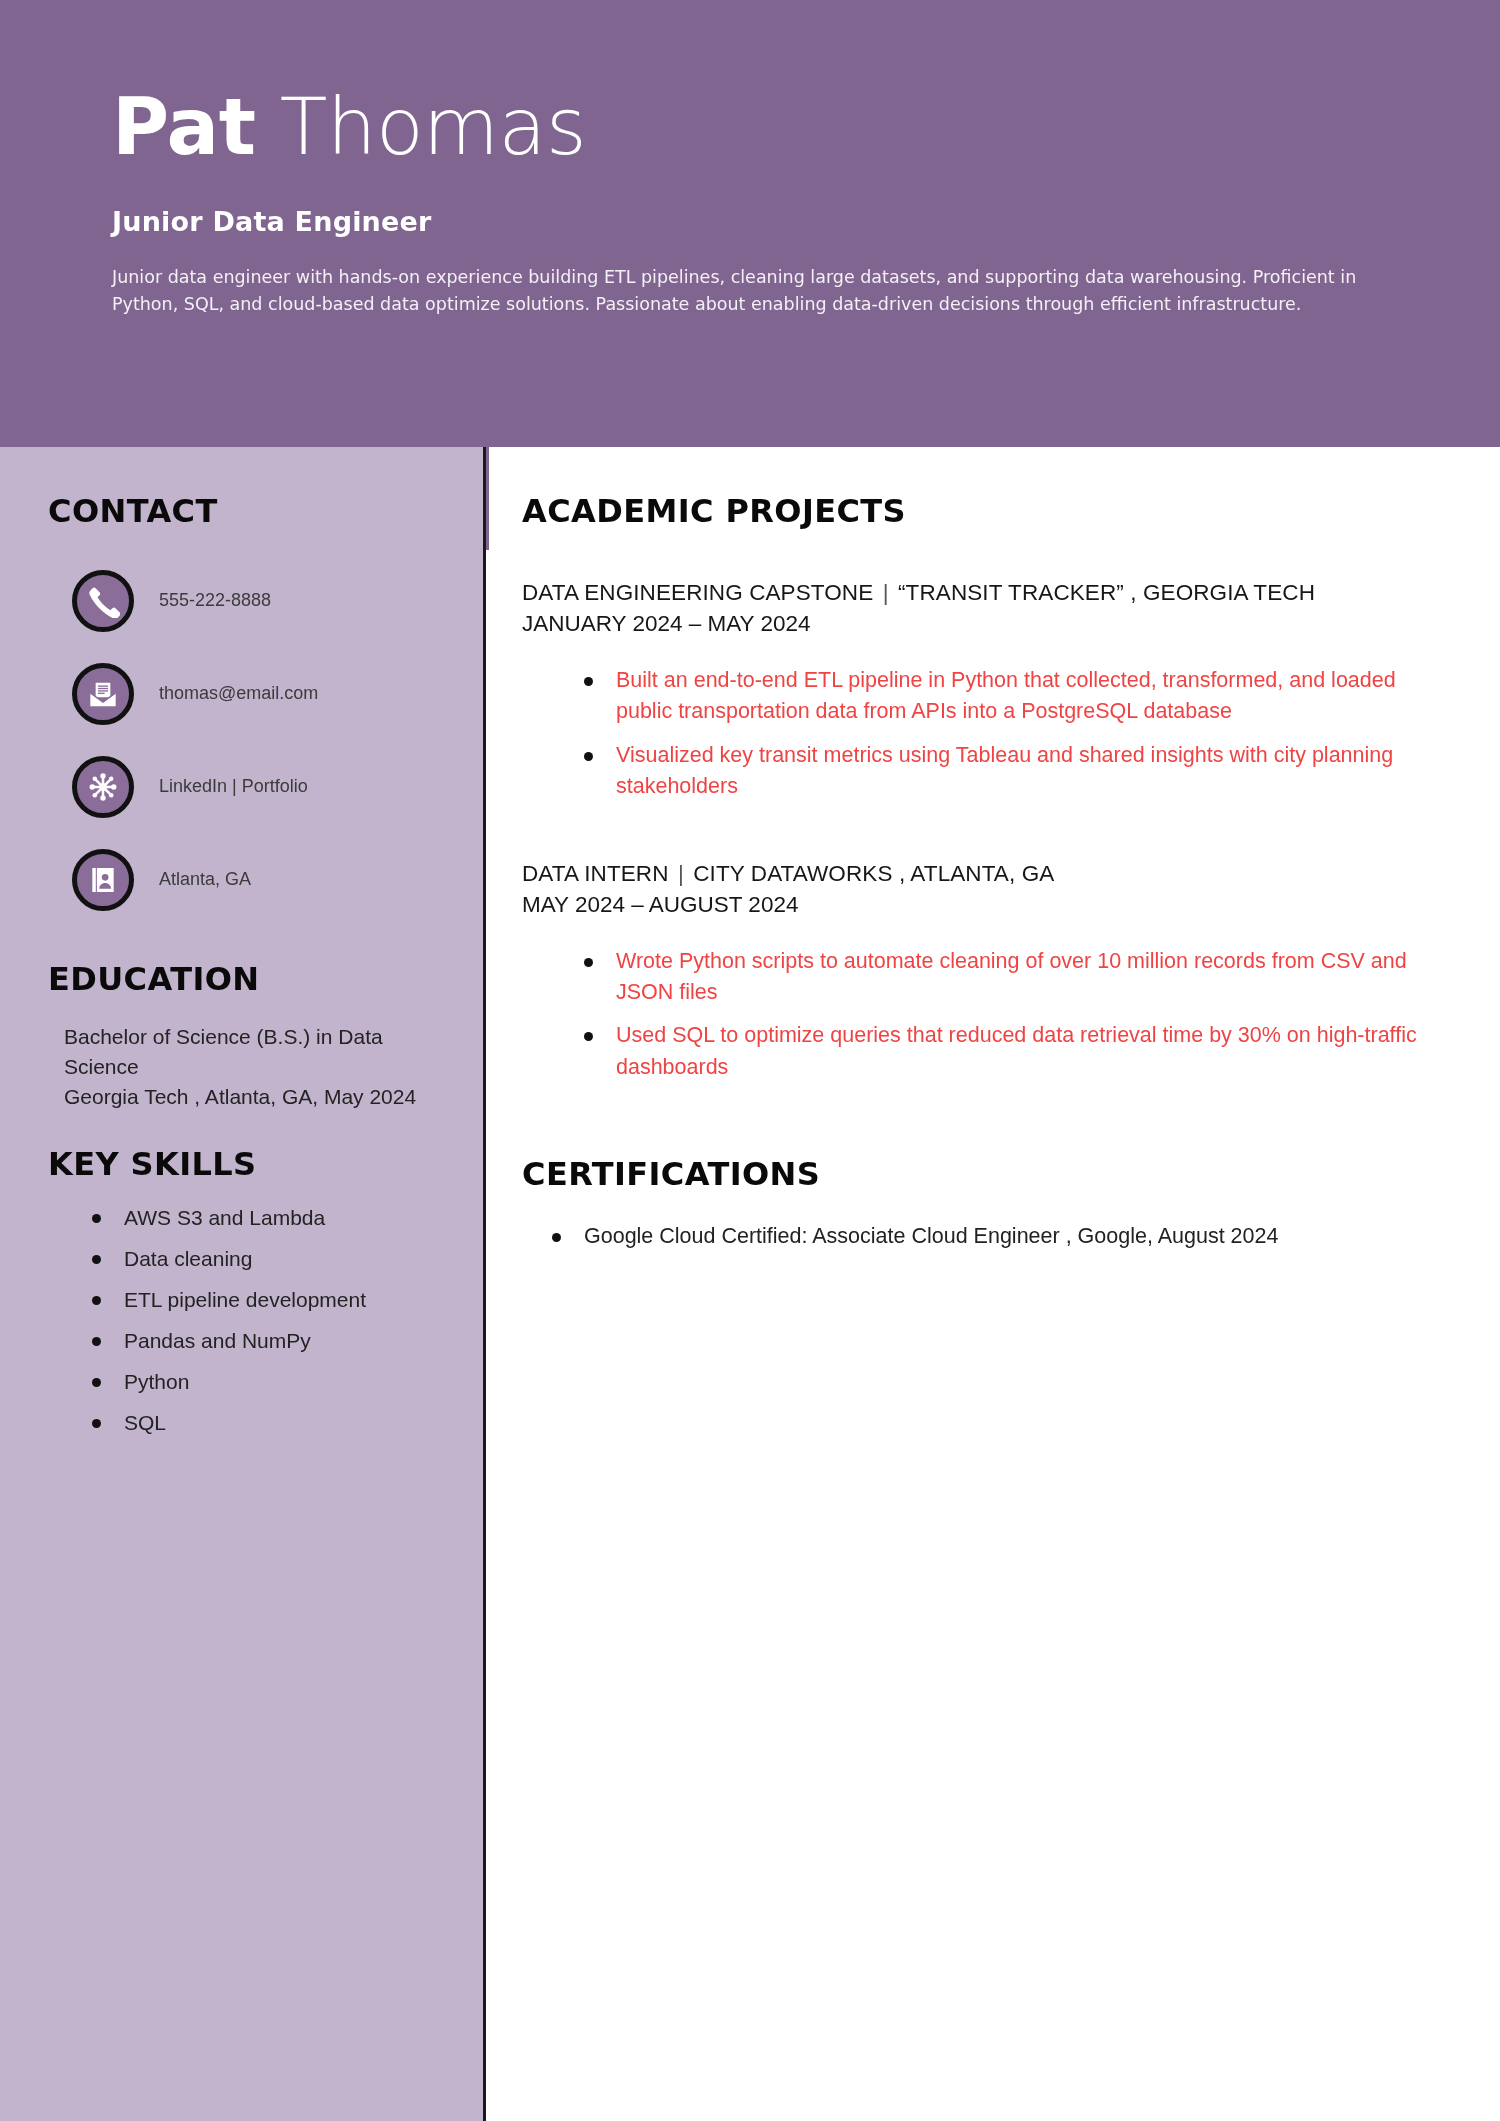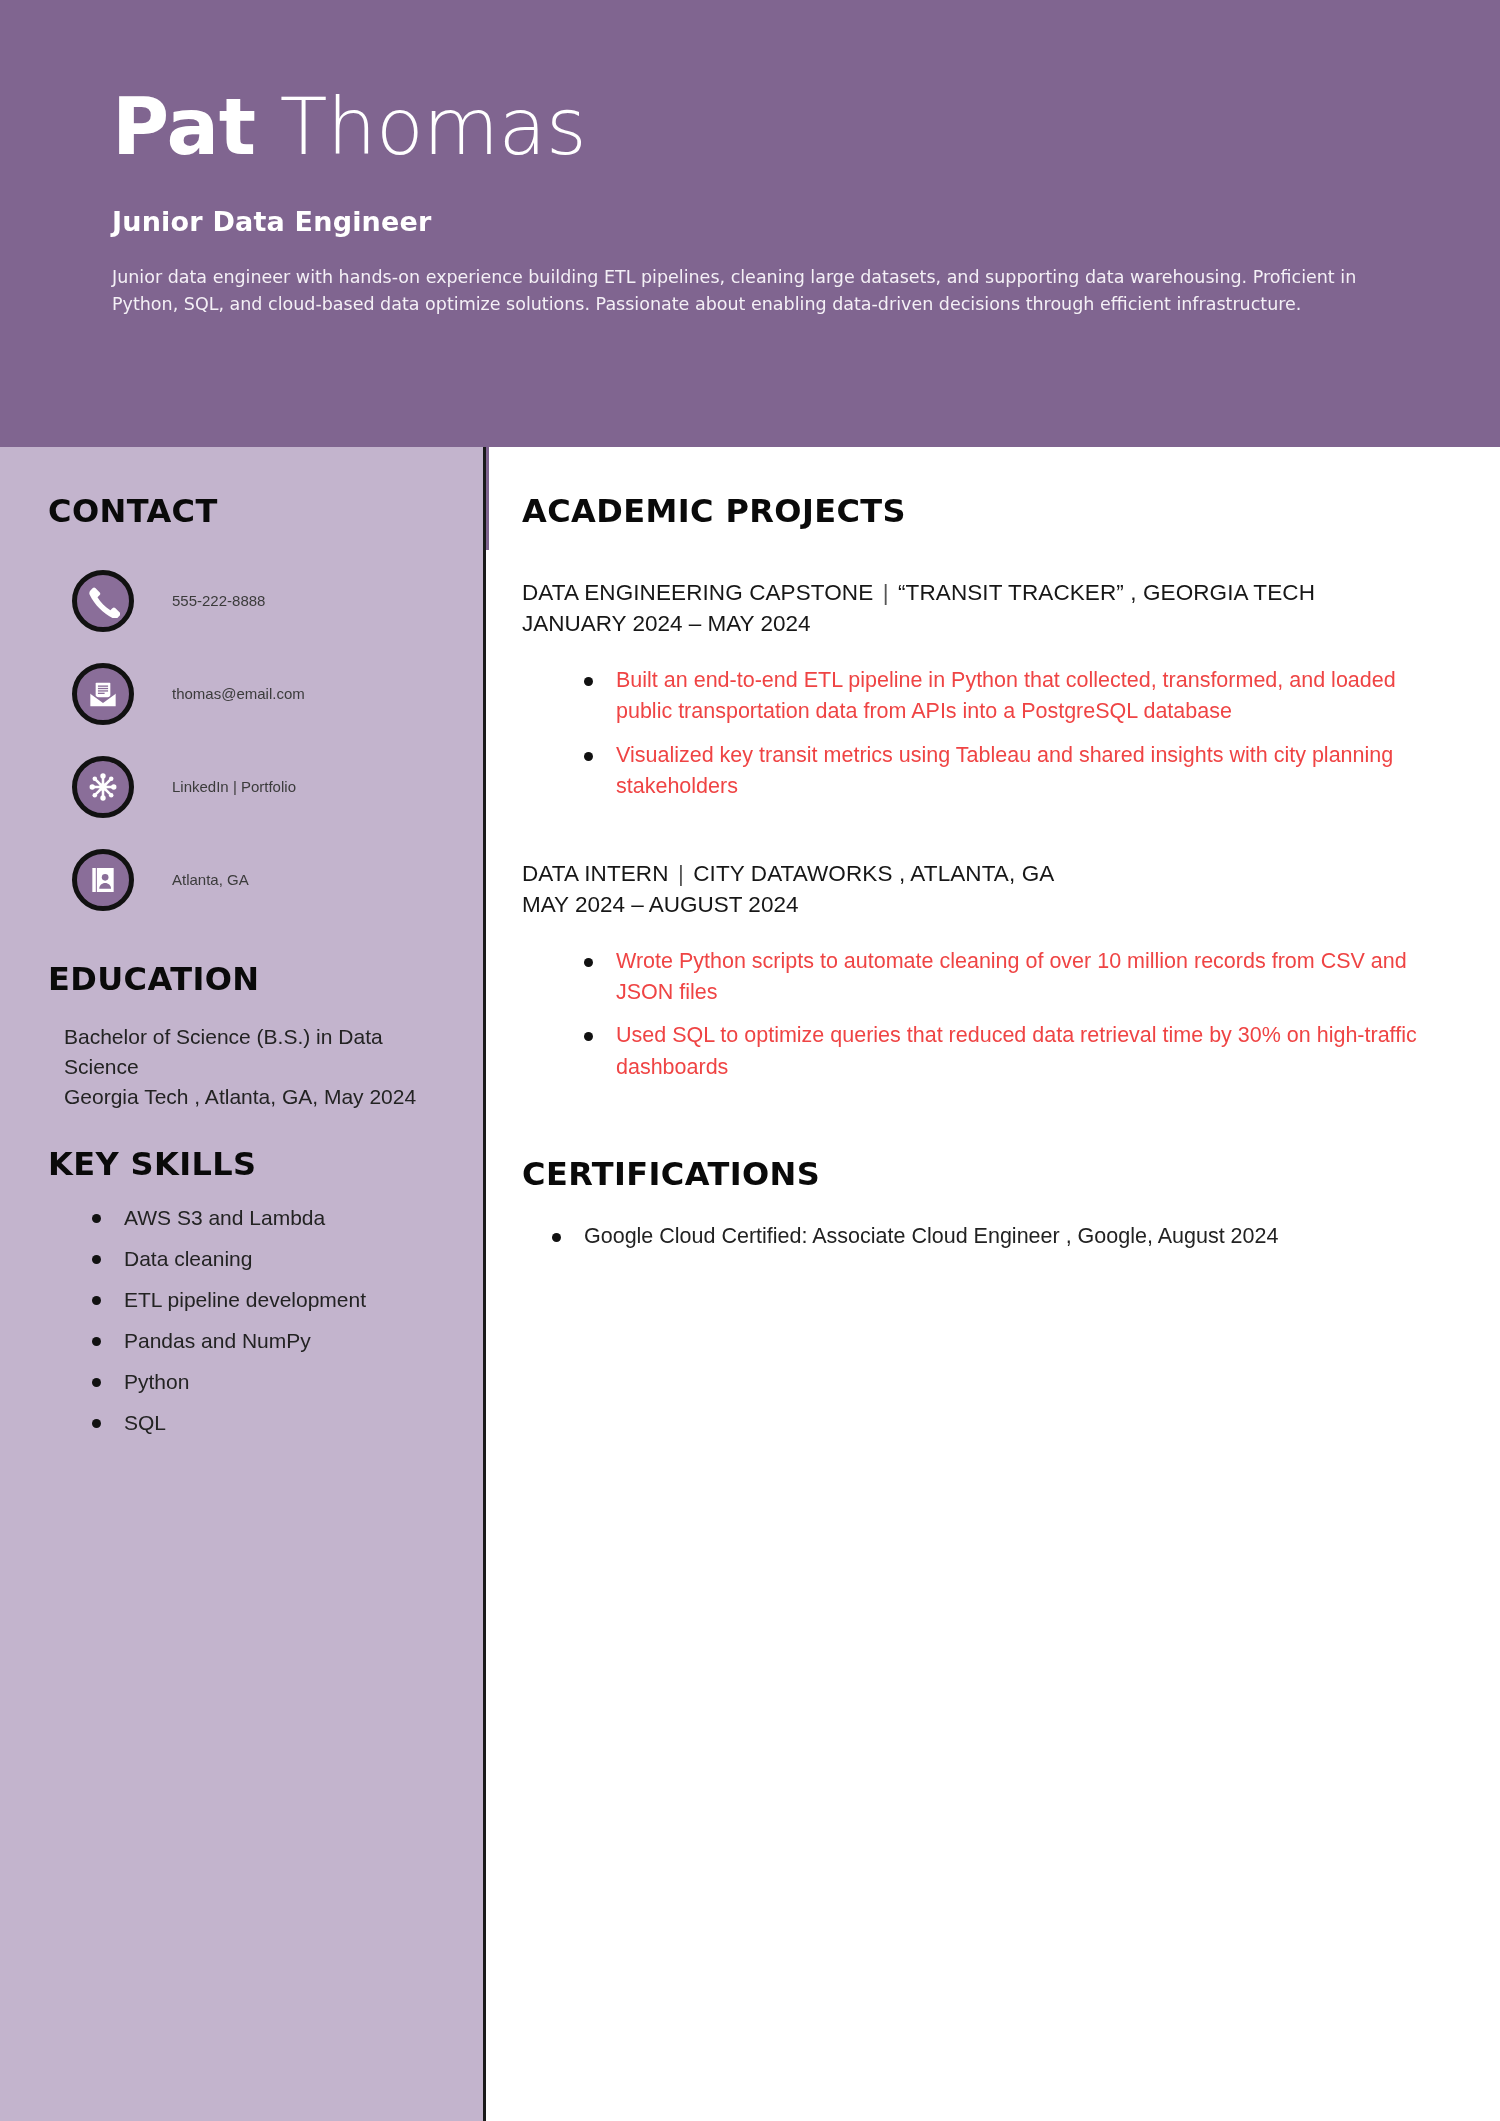--- a/index.html
+++ b/index.html
@@ -97,22 +97,22 @@
     border: 5px solid #111111;
     box-sizing: border-box;
     flex: 0 0 auto;
     display: flex;
     align-items: center;
     justify-content: center;
     margin-left: 24px;
   }
   .c-icon svg { display: block; }
   .c-text {
-    margin-left: 38px;
-    font-size: 15px;
+    margin-left: 25px;
+    font-size: 18px;
     color: #3b3b3b;
     font-family: "Liberation Sans", sans-serif;
     font-weight: 400;
   }
 
   .edu-block {
     font-size: 21px;
     line-height: 1.42;
     color: #232323;
     font-family: "Liberation Sans", sans-serif;

